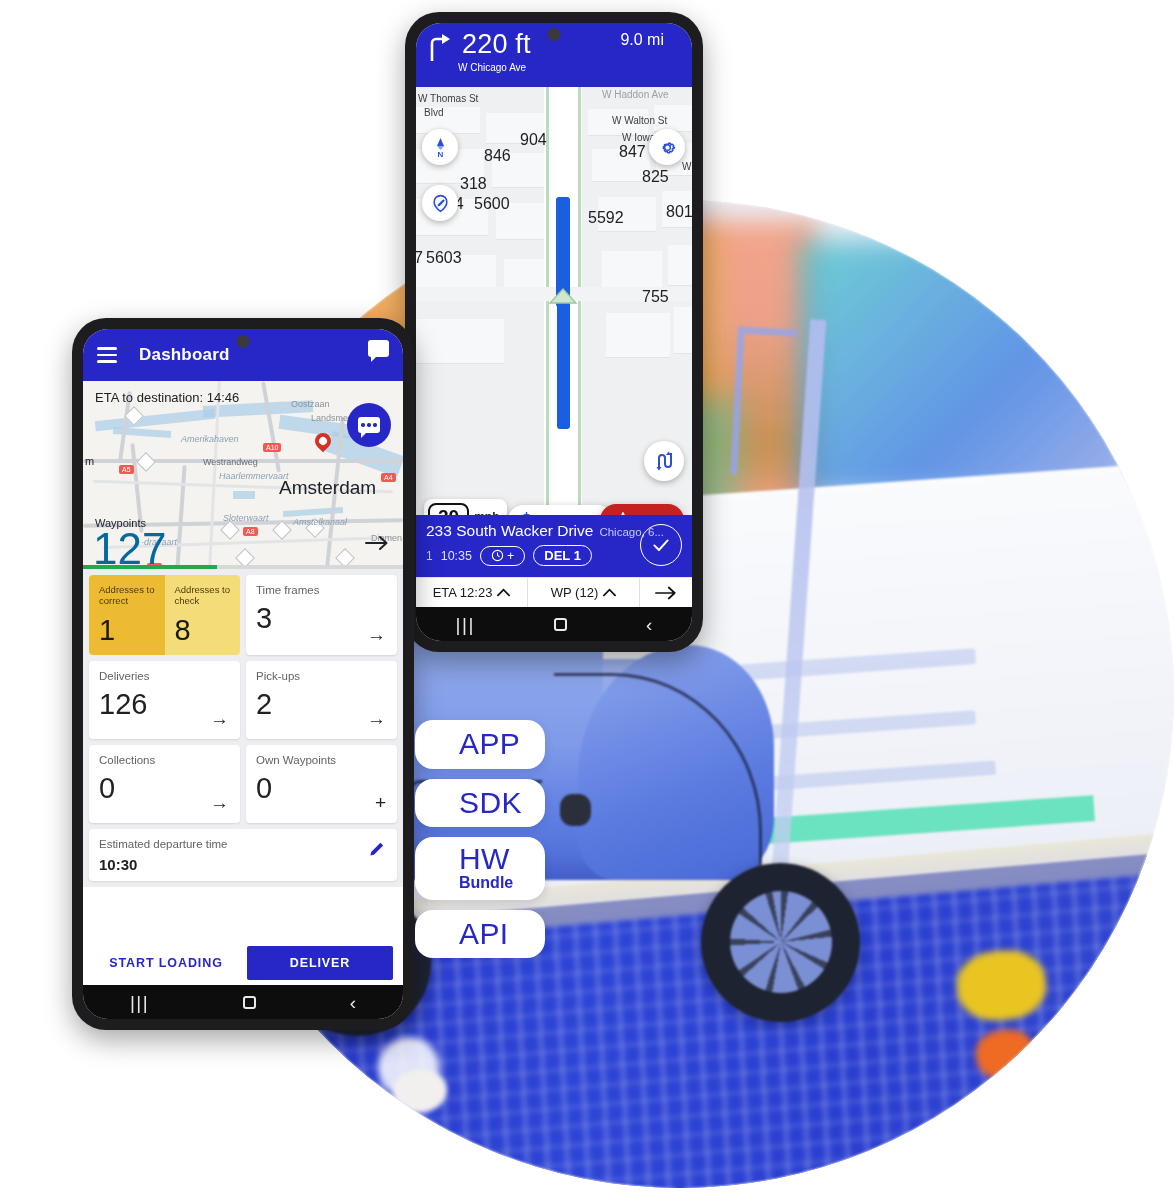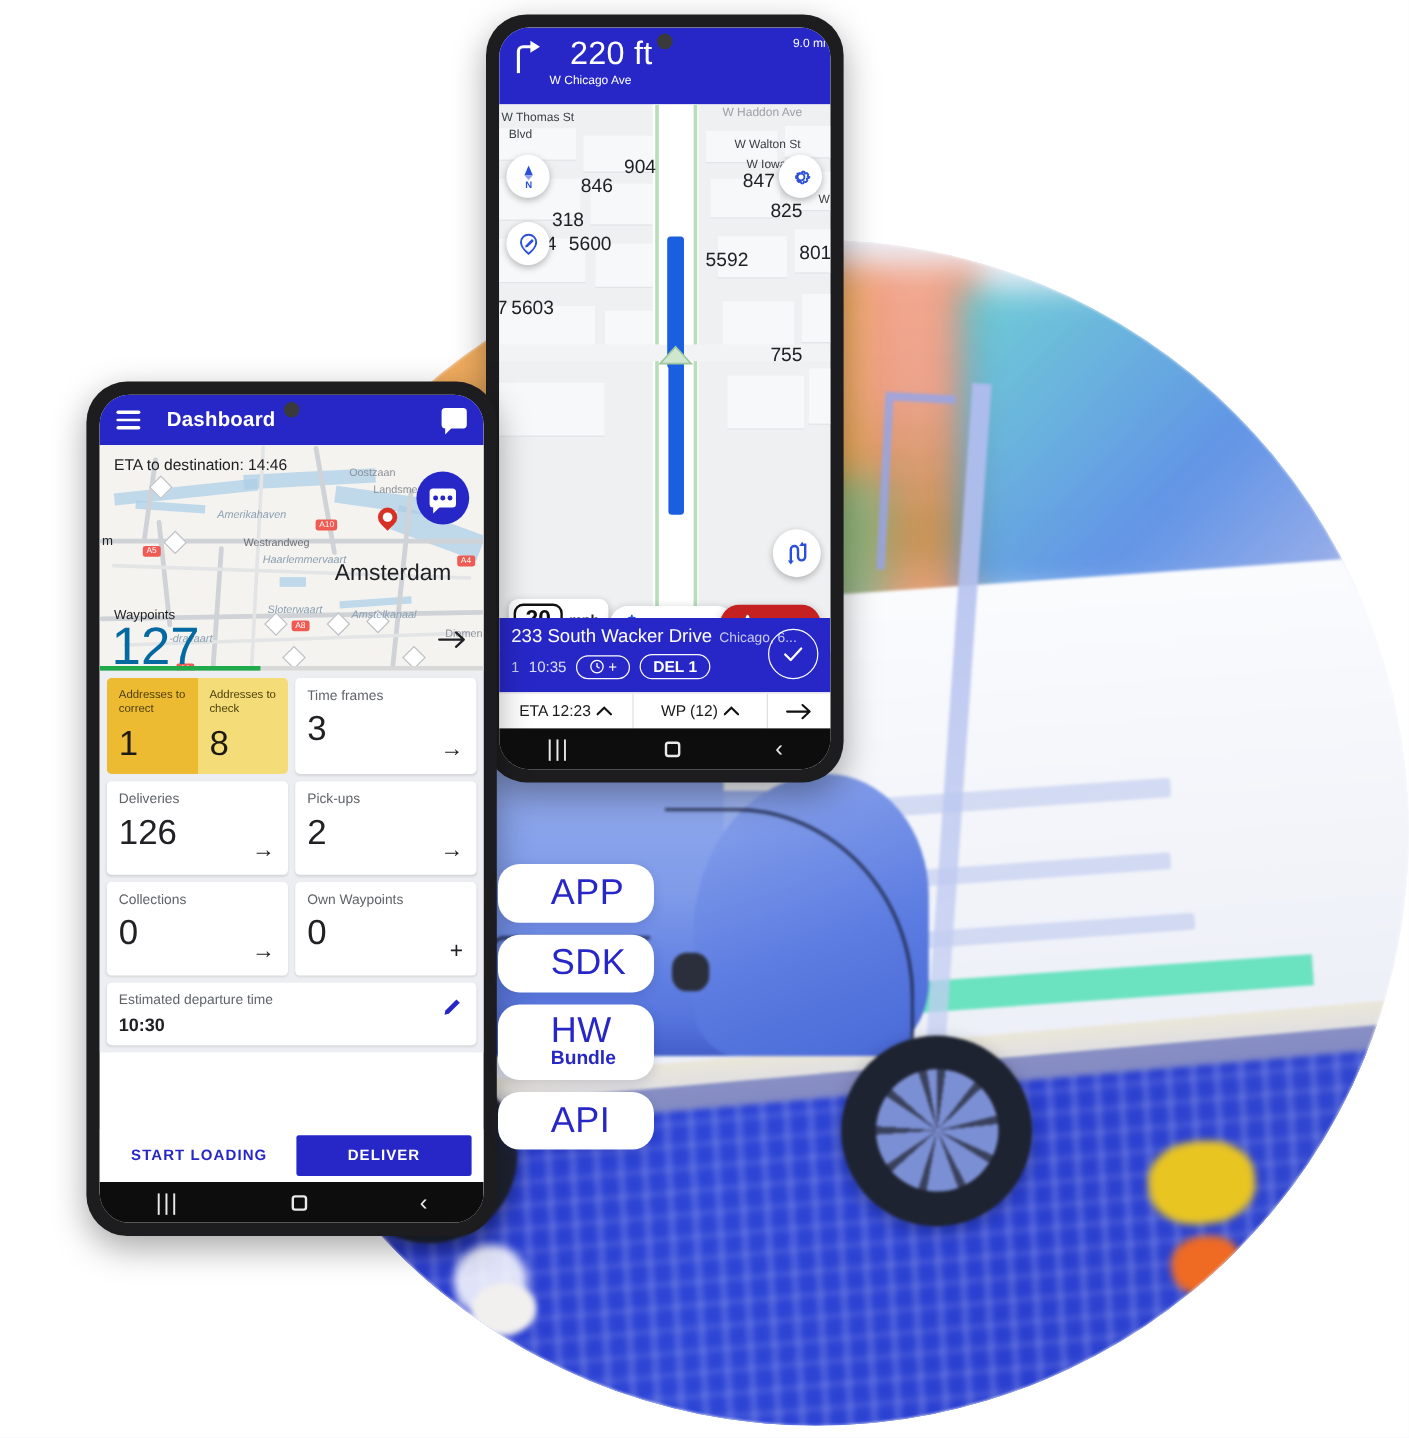--- a/index.html
+++ b/index.html
@@ -219,25 +219,25 @@
   .navbar-sys .bk { font-size:19px; line-height:1; }
 
   
   #phone-nav { left:405px; top:12px; width:298px; height:640px; }
   #phone-nav .notch-dot { top:5px; }
 
   .nav-top {
     background:#2727c8; color:#fff; padding:8px 12px 10px 12px;
     position:relative; height:64px;
   }
-  .nav-turn-row { display:flex; align-items:flex-start; gap:23px; }
+  .nav-turn-row { display:flex; align-items:flex-start; gap:10px; }
   .turn-arrow { width:24px; height:28px; flex:none; margin-top:2px; }
   .nav-dist { font-size:27px; font-weight:400; line-height:1; letter-spacing:.2px; }
   .nav-street { font-size:10px; margin-left:30px; margin-top:1px; }
-  .nav-remain { position:absolute; right:4px; top:8px; font-size:10px; }
+  .nav-remain { position:absolute; right:28px; top:8px; font-size:16px; }
 
   .nav-map {
     position:absolute; left:0; right:0; top:64px; bottom:98px;
     background:#eef0f2;
     overflow:hidden;
   }
   .map-bg-streets { position:absolute; inset:0; }
   .nmlabel { position:absolute; color:#3c4043; font-size:10px; white-space:nowrap;}
   .nmnum   { position:absolute; color:#202124; font-size:16px; font-weight:400; white-space:nowrap;}
   .blk { position:absolute; background:#f7f8f9; box-shadow: 0 1px 0 #e2e4e8; }
@@ -308,21 +308,21 @@
     flex:1; display:flex; align-items:center; justify-content:center; gap:5px;
     font-size:13px; color:#1a1a1a; height:100%;
     border-right:1px solid #e0e0e0;
   }
   .nf-cell.arrow { flex:0 0 52px; border-right:none; font-size:17px; }
 
   
   #phone-dash { left:72px; top:318px; width:342px; height:712px; }
 
   .dash-appbar {
-    height:42px; background:#2727c8; color:#fff;
+    height:52px; background:#2727c8; color:#fff;
     display:flex; align-items:center; padding:16px 14px; gap:0;
     position:relative;
   }
   .hamburger { width:20px; display:flex; flex-direction:column; gap:4px; }
   .hamburger i { display:block; height:2.4px; background:#fff; border-radius:2px; }
   .dash-title { font-size:17px; font-weight:700; margin-left:22px; letter-spacing:.2px;}
   .chat-sq {
     position:absolute; right:14px; top:11px;
     width:21px; height:17px; background:#fff; border-radius:3px;
   }

